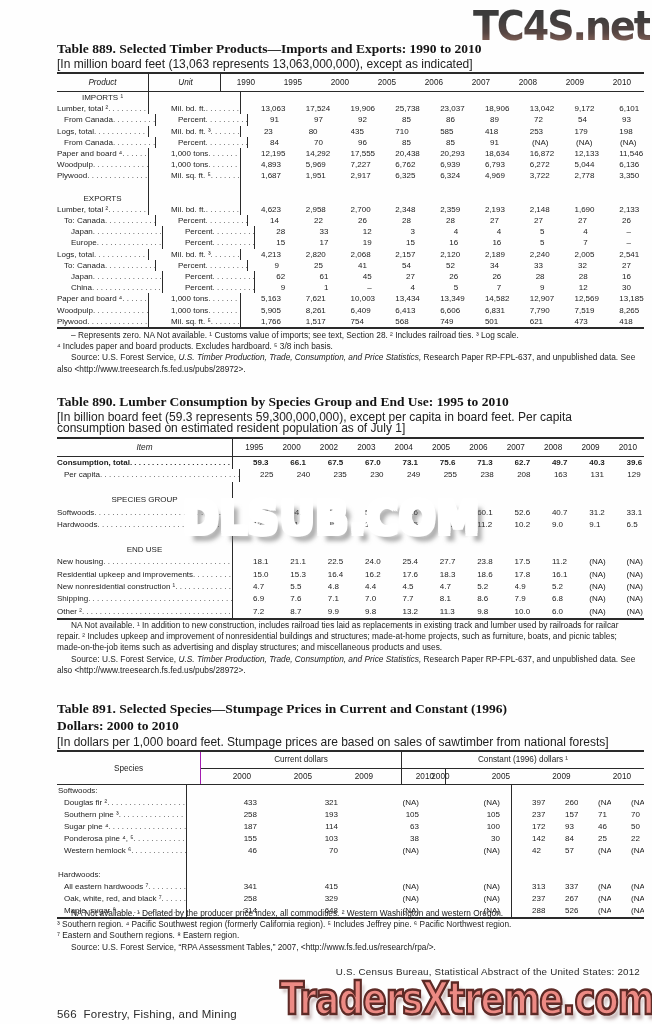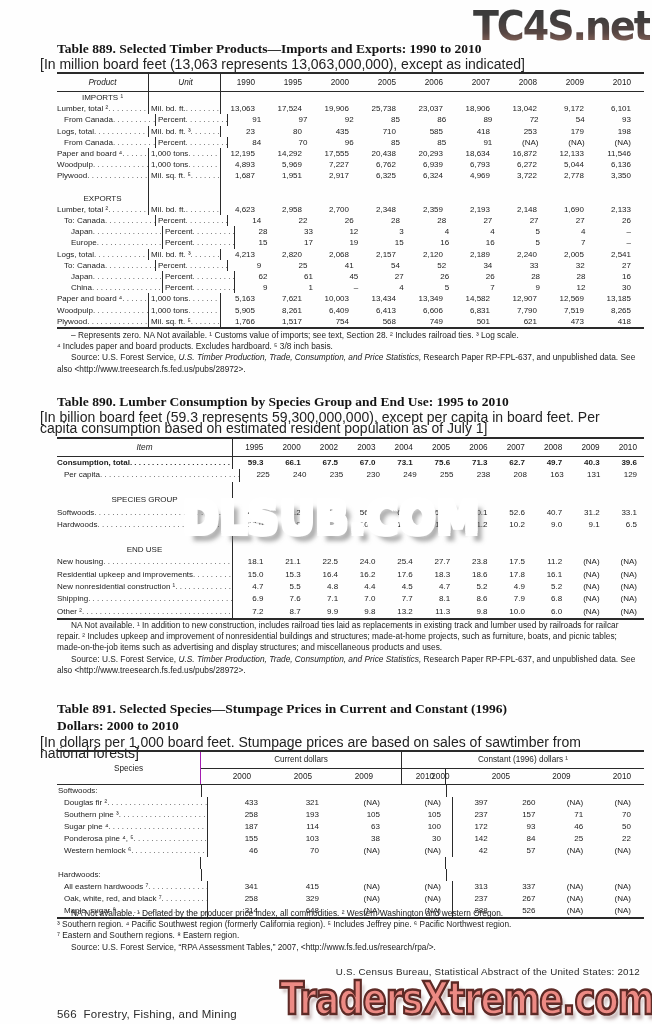--- a/index.html
+++ b/index.html
@@ -1,26 +1,26 @@
 <!DOCTYPE html>
 <html><head>
 <meta charset="utf-8">
 <style>
   html,body{margin:0;padding:0;background:#888;}
   .page{position:relative;width:652px;height:1024px;background:#fefefe;margin:0 auto;
         overflow:hidden;color:#1e1e1e;font-family:"Liberation Sans","DejaVu Sans",sans-serif;}
   
   .t-title{position:absolute;left:57px;width:586px;font-family:"Liberation Serif","DejaVu Serif",serif;
            font-weight:bold;font-size:13.5px;line-height:17px;color:#141414;}
-  .t-note{position:absolute;left:40px;width:578px;font-size:14px;line-height:11px;color:#222;}
+  .t-note{position:absolute;left:57px;width:578px;font-size:12px;line-height:11px;color:#222;}
   
   .tbl{position:absolute;left:57px;width:587px;border-top:2px solid #2a2a2a;border-bottom:2px solid #2a2a2a;
        font-size:8px;color:#1b1b1b;}
   .thead{display:flex;border-bottom:1px solid #2a2a2a;height:17px;line-height:17px;font-size:8.2px;}
-  .trow{display:flex;}
+  .trow{display:flex;gap:20px;}
   .t889 .trow{height:11.2px;line-height:11.2px;}
   .t890 .trow{height:12.4px;line-height:12.4px;}
   .t891 .trow{height:12px;line-height:12px;}
   .c-lab{display:flex;overflow:hidden;border-right:1px solid #2a2a2a;}
   .t889 .c-lab{width:91px;}
   .t890 .c-lab{width:175px;}
   .t891 .c-lab{width:143px;}
   .c-unit{display:flex;overflow:hidden;width:69px;border-right:1px solid #2a2a2a;padding-left:2px;}
   .c-val{flex:1 1 0;text-align:right;overflow:hidden;}
   .t889 .c-val{padding-right:13px;}

